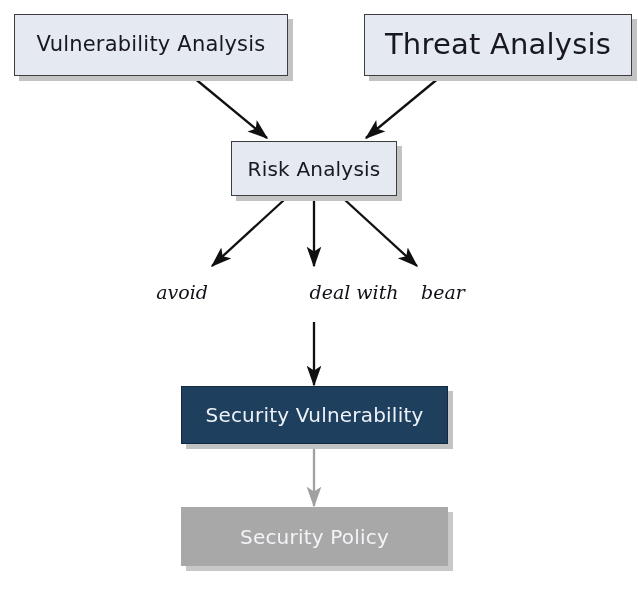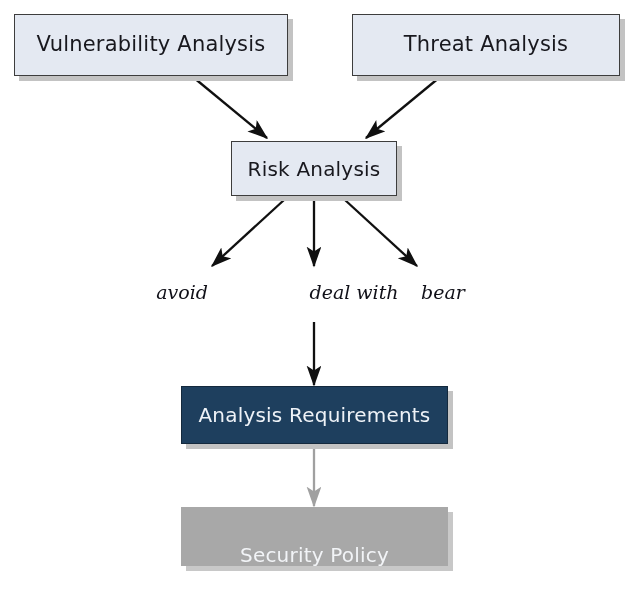--- a/index.html
+++ b/index.html
@@ -45,35 +45,34 @@
     background: #1e3f5e;
     border: 1.6px solid #14293d;
     color: #eef2f7;
     box-shadow: 5px 5px 0 0 #c3c3c3;
   }
   .node-gray {
     background: #a8a8a8;
     border: none;
     color: #f2f4f7;
     box-shadow: 5px 5px 0 0 #c8c8c8;
-    align-items: flex-end;
   }
   .edge-label {
     position: absolute;
     font-family: "DejaVu Serif", "Liberation Serif", serif;
     font-style: italic;
     font-size: 19px;
     color: #101018;
     white-space: nowrap;
     transform: translateX(-50%);
     text-align: center;
   }
   
   #node-vulnerability-analysis { left: 14px;  top: 14px;  width: 274px; height: 62px; font-size: 21px; }
-  #node-threat-analysis        { left: 352px; top: 14px;  width: 268px; height: 62px; font-size: 21px; }
+  #node-threat-analysis        { left: 364px; top: 14px;  width: 268px; height: 62px; font-size: 29px; }
   #node-risk-analysis          { left: 231px; top: 141px; width: 166px; height: 55px; font-size: 20px; }
   #node-security-requirements  { left: 181px; top: 386px; width: 267px; height: 58px; font-size: 20px; }
   #node-security-policy        { left: 181px; top: 507px; width: 267px; height: 59px; font-size: 20px; }
   #label-avoid     { left: 182px; top: 281px; }
   #label-deal-with { left: 314px; top: 281px; margin-left: 40px; }
   #label-bear      { left: 443px; top: 281px; text-align: center; }
 </style>
 </head>
 <body>
 
@@ -110,21 +109,21 @@
 
   <div class="node node-light" id="node-threat-analysis">
     <span>Threat Analysis</span>
   </div>
 
   <div class="node node-light" id="node-risk-analysis">
     <span>Risk Analysis</span>
   </div>
 
   <div class="node node-dark" id="node-security-requirements">
-    <span>Analysis Requirements</span>
+    <span>Security Vulnerability</span>
   </div>
 
   <div class="node node-gray" id="node-security-policy">
     <span>Security Policy</span>
   </div>
 
   <div class="edge-label" id="label-avoid">avoid</div>
 
   <div class="edge-label" id="label-deal-with">deal with</div>
 

